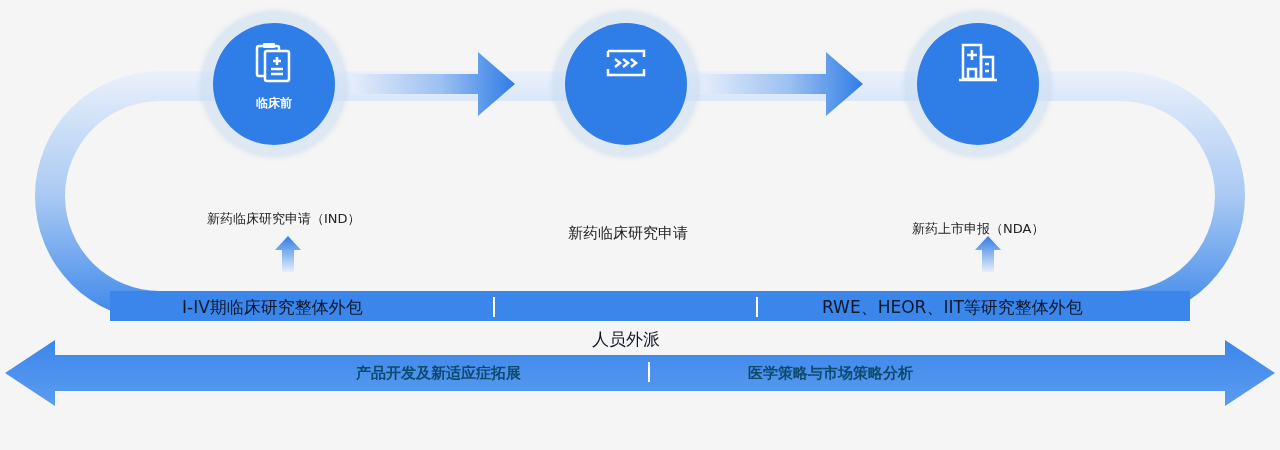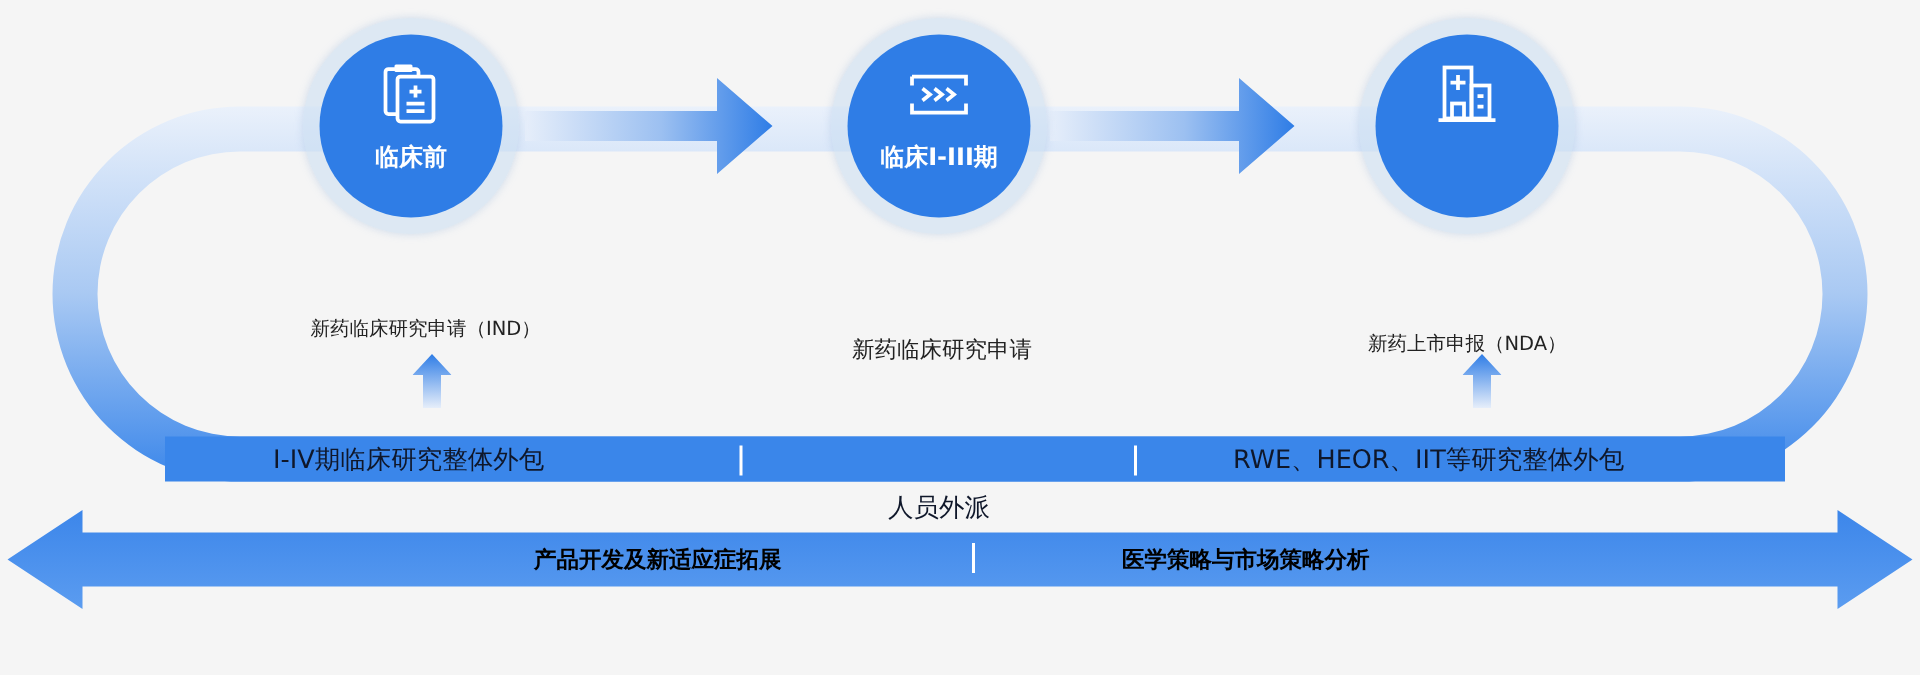--- a/index.html
+++ b/index.html
@@ -1,25 +1,25 @@
 <!DOCTYPE html>
 <html><head>
 <meta charset="utf-8">
 <style>
   html,body{margin:0;padding:0;}
   body{width:1280px;height:450px;background:#f5f5f5;position:relative;overflow:hidden;font-family:"DejaVu Sans","Liberation Sans",sans-serif;}
   svg.bg{position:absolute;left:0;top:0;}
   .stage{position:absolute;width:144px;height:144px;border-radius:50%;background:rgba(200,220,240,0.55);box-shadow:0 0 6px rgba(150,180,220,0.4);}
   .stage .inner{position:absolute;left:11px;top:11px;width:122px;height:122px;border-radius:50%;background:#2f7de6;}
   .stage .icon{position:absolute;left:41px;top:18px;width:40px;height:44px;}
-  .stage .label{position:absolute;left:0;right:0;top:72px;text-align:center;color:#fff;font-weight:bold;font-size:16px;}
+  .stage .label{position:absolute;left:0;right:0;top:72px;text-align:center;color:#fff;font-weight:bold;font-size:12px;}
   .mid-text{position:absolute;font-size:13px;color:#222;white-space:nowrap;}
   .band-text{position:absolute;top:293px;height:28px;line-height:28px;color:#0f172a;font-size:17px;white-space:nowrap;}
   .sep{position:absolute;width:2px;height:20px;background:#fff;}
-  .arrow-text{position:absolute;top:360px;height:26px;line-height:26px;color:#000000;font-size:15px;font-weight:bold;white-space:nowrap;}
+  .arrow-text{position:absolute;top:360px;height:26px;line-height:26px;color:#0c4a6e;font-size:15px;font-weight:bold;white-space:nowrap;}
   .uparrow{position:absolute;width:26px;height:36px;}
 </style>
 </head>
 <body>
 
 <svg class="bg" width="1280" height="450">
   <defs>
     <linearGradient id="loopGrad" x1="0" y1="0" x2="0" y2="1">
       <stop offset="0" stop-color="#eaf1fb"></stop>
       <stop offset="0.5" stop-color="#a9c9f3"></stop>
@@ -63,21 +63,20 @@
     <div class="label">临床前</div>
   </div>
 </div>
 
 <div class="stage" style="left:554px;top:12px;">
   <div class="inner">
     <svg class="icon" viewBox="0 0 40 44" style="left:38px;width:46px;">
       <path d="M2 10 h36 v6 M38 28 v6 h-36 v-6 M2 16 v-6" fill="none" stroke="#fff" stroke-width="2.5"></path>
       <path d="M9 18 l5 4 l-5 4 M17 18 l5 4 l-5 4 M25 18 l5 4 l-5 4" fill="none" stroke="#fff" stroke-width="2.5"></path>
     </svg>
-    <div class="label">临床I-III期</div>
   </div>
 </div>
 
 <div class="stage" style="left:906px;top:12px;">
   <div class="inner">
     <svg class="icon" viewBox="0 0 40 44">
       <rect x="5" y="4" width="18" height="34" fill="none" stroke="#fff" stroke-width="2.5"></rect>
       <rect x="23" y="16" width="12" height="22" fill="none" stroke="#fff" stroke-width="2.5"></rect>
       <path d="M14 9 v10 M9 14 h10" stroke="#fff" stroke-width="2.5"></path>
       <rect x="10" y="28" width="8" height="10" fill="none" stroke="#fff" stroke-width="2.5"></rect>

